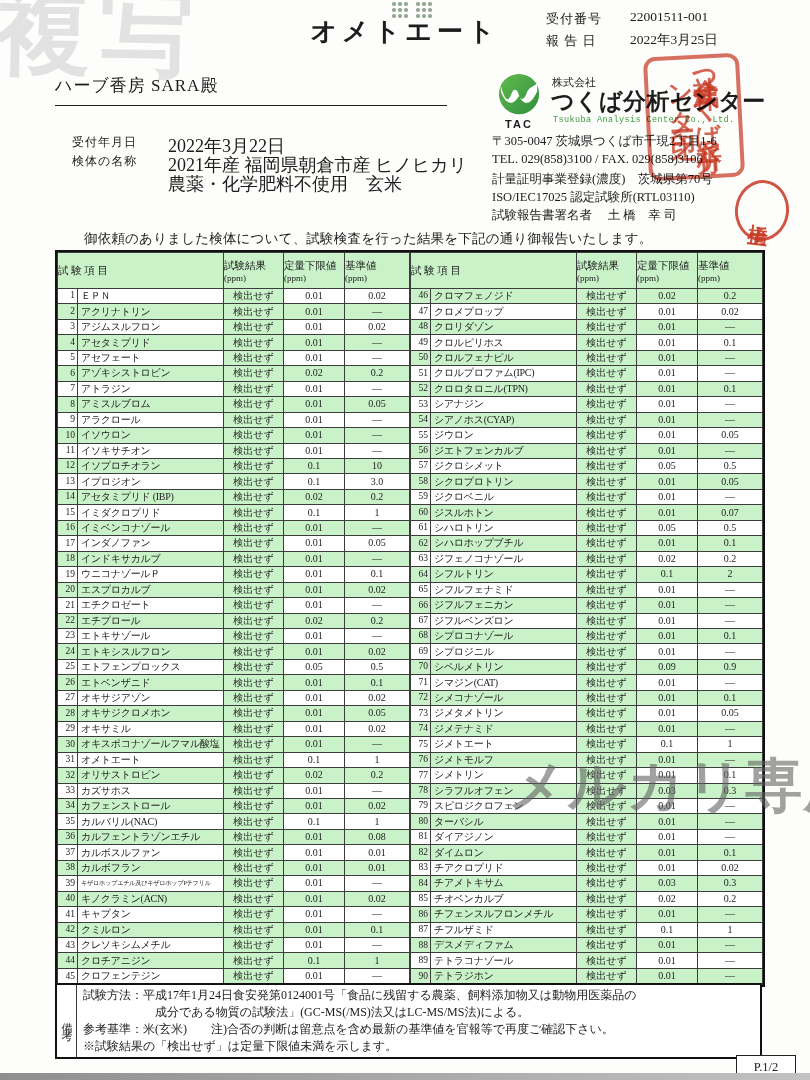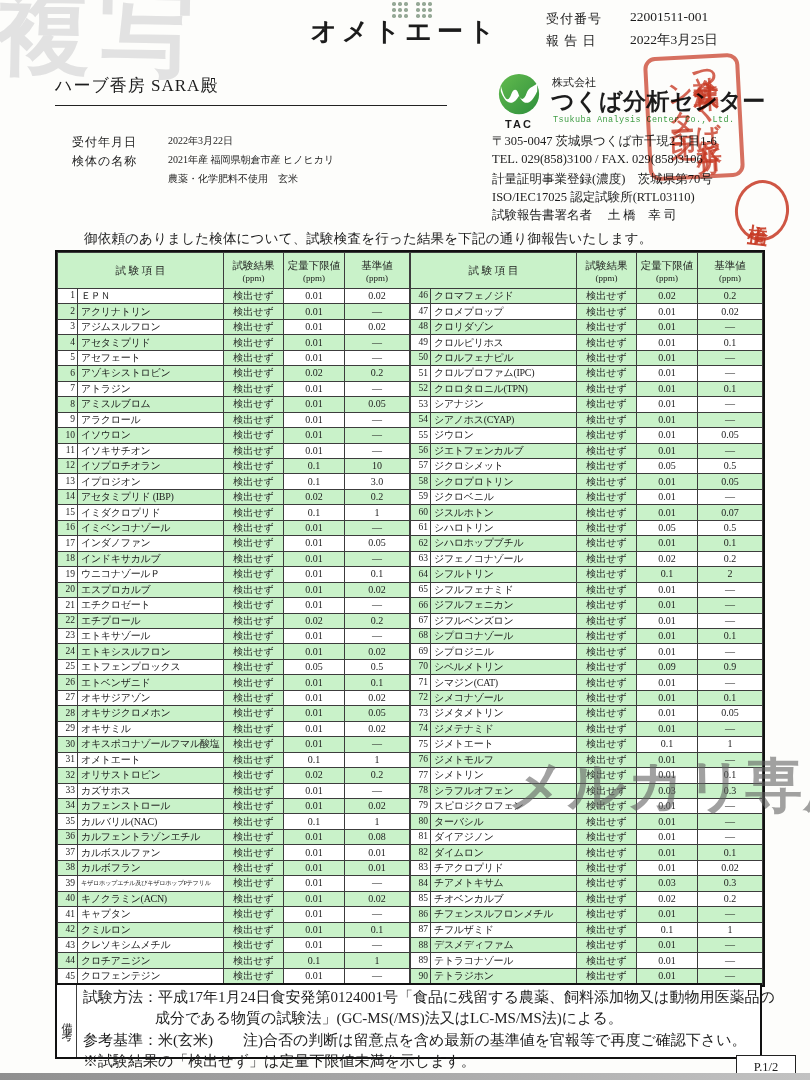--- a/index.html
+++ b/index.html
@@ -44,45 +44,45 @@
     mix-blend-mode:multiply}
   #company-seal .st{writing-mode:vertical-rl;font-size:25px;font-weight:bold;line-height:1.02;
     color:rgba(201,58,36,.78);height:102px;letter-spacing:-3px;font-family:"Liberation Sans",sans-serif}
   #personal-seal{left:735px;top:180px;width:48px;height:55px;border:3.5px solid rgba(201,58,36,.85);
     border-radius:50%;z-index:3;display:flex;align-items:center;justify-content:center;transform:rotate(7deg);
     mix-blend-mode:multiply}
   #personal-seal .st{writing-mode:vertical-rl;font-size:20px;font-weight:bold;color:rgba(201,58,36,.9);letter-spacing:-2px}
 
   
   .info-label{left:72px;font-size:12px;letter-spacing:1px}
-  .info-value{left:168px;font-size:10px;white-space:nowrap}
+  .info-value{left:168px;font-size:18px;white-space:nowrap}
 
   #intro{left:84px;top:230px;font-size:13.5px;letter-spacing:.2px;white-space:nowrap}
 
   
   #tables{left:55px;top:250px;display:flex;border:2px solid #111;z-index:1;background:#fff}
   table{border-collapse:collapse;table-layout:fixed;width:352px;height:733px}
   #tbl-left{border-right:1.5px solid #111}
   th,td{border:1px solid #3c3c3c;padding:0;overflow:hidden;white-space:nowrap}
   thead tr{height:36px}
-  th{background:#c9f2c9;font-weight:normal;font-size:10.5px;text-align:center}
+  th{background:#c9f2c9;font-weight:normal;font-size:10.5px;text-align:left}
   th .u{font-size:9px}
   td{font-size:10px;line-height:1}
   td.num{text-align:right;padding-right:2px;font-size:9.5px}
   td.item{text-align:left;padding-left:3px;letter-spacing:-.3px}
   td.c{text-align:center}
   td.res{background:#c9f2c9}
   tr.g td{background:#c9f2c9}
   tr.tiny td.item{font-size:6.2px}
 
   
   #notes{left:55px;top:983px;width:703px;height:72px;border:2px solid #111;display:flex;z-index:1;background:#fff}
   #notes .lab{width:19px;border-right:1px solid #3c3c3c;display:flex;align-items:center;justify-content:center;
     writing-mode:vertical-rl;font-size:11px;letter-spacing:7px}
-  #notes .body{flex:1;padding:2px 6px;font-size:15px;line-height:1.42;white-space:nowrap}
+  #notes .body{flex:1;padding:2px 6px;font-size:12px;line-height:1.42;white-space:nowrap}
   #notes .indent{padding-left:72px}
 
   #pagebox{left:736px;top:1055px;width:58px;height:22px;border:1.5px solid #222;background:#fff;
     display:flex;align-items:center;justify-content:center;font-size:12.5px;z-index:2}
 
   
   #mercari-wm{left:508px;top:748px;font-size:57px;font-weight:bold;color:#5f5f5f;opacity:.58;
     z-index:6;font-family:"Liberation Sans",sans-serif;letter-spacing:1px;white-space:nowrap}
 
   #bottom-strip{left:0;bottom:0;width:810px;height:7px;background:linear-gradient(90deg,#8f8f8f,#c2c2c2);z-index:7}

